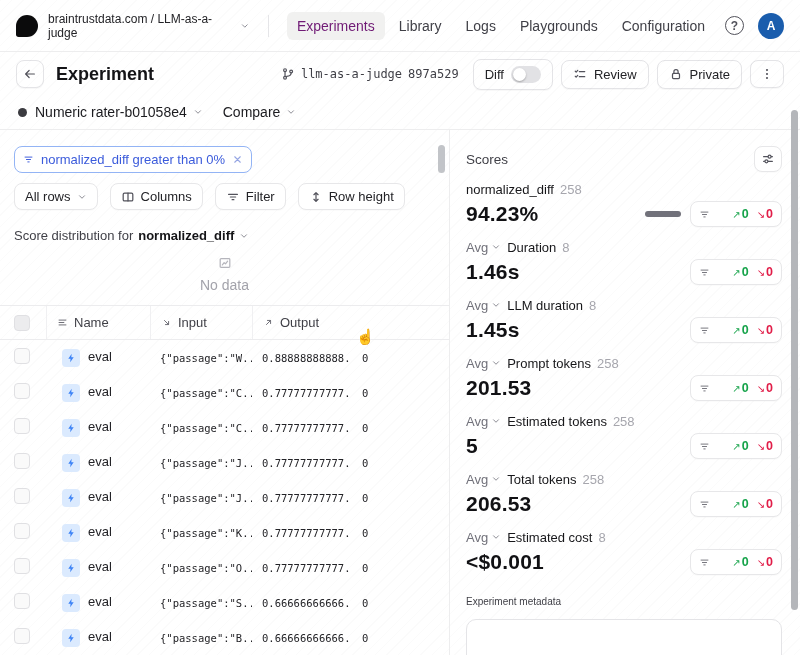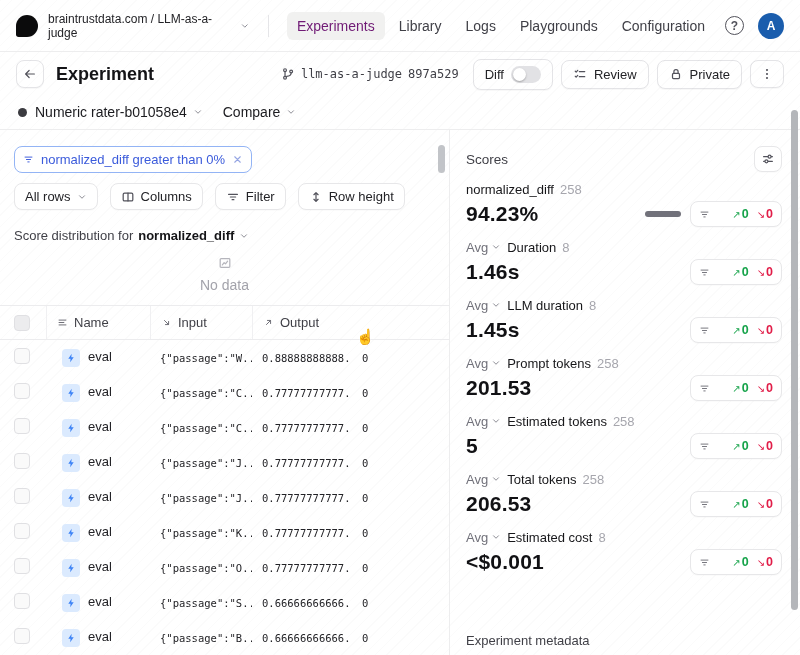--- a/index.html
+++ b/index.html
@@ -96,21 +96,21 @@
   .score-count { color:#a6a6ad; }
   .score-value-row { display:flex; align-items:center; height:30px; margin-top:1px; }
   .score-value { font-size:21px; font-weight:700; color:#111114; letter-spacing:.2px; }
   .score-controls { margin-left:auto; display:flex; align-items:center; gap:9px; }
   .score-bar { width:36px; height:6px; border-radius:3px; background:#71717a; }
   .score-pill { width:92px; height:26px; border:1px solid #e7e7e9; border-radius:8px; background:#fff; display:flex; align-items:center; justify-content:space-between; padding:0 8px; cursor:pointer; box-shadow:0 1px 1px rgba(0,0,0,.02); }
   .updown { display:flex; align-items:center; gap:8px; font-size:12.5px; font-weight:700; }
   .up { color:#16a34a; } .down { color:#e11d48; }
   .arr { font-size:10px; font-weight:400; margin-right:1px; }
 
-  .meta-title { margin-top:56px; font-size:13px; color:#3f3f46; }
+  .meta-title { margin-top:19px; font-size:10px; color:#3f3f46; }
   .meta-box { margin-top:12px; border:1px solid #e4e4e7; border-radius:10px; height:80px; padding:10px; background:#fff; }
 
   .page-scrollthumb { position:absolute; right:2px; top:110px; width:7px; height:500px; border-radius:4px; background:#b4b6ba; z-index:5; }
   .cursor-hand { position:absolute; left:356px; top:328px; font-size:15px; color:#3f3f46; z-index:6; text-shadow:0 0 2px #fff; }
 </style>
 </head>
 <body>
 
 <div class="topnav">
   <div class="logo"></div>

